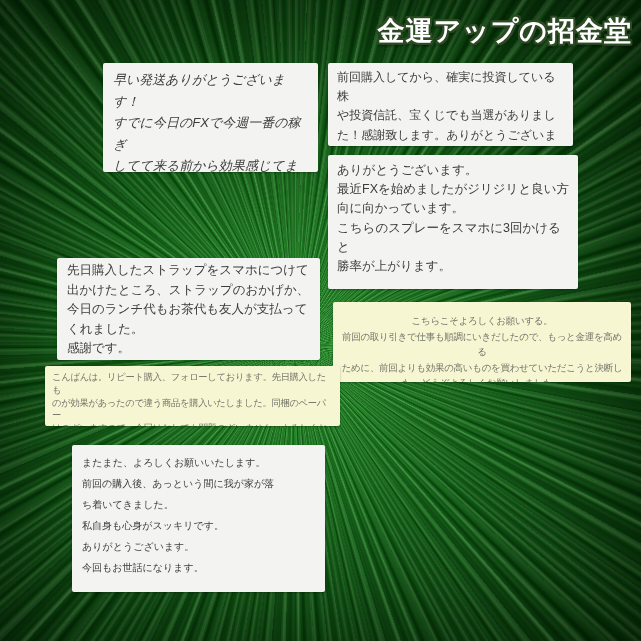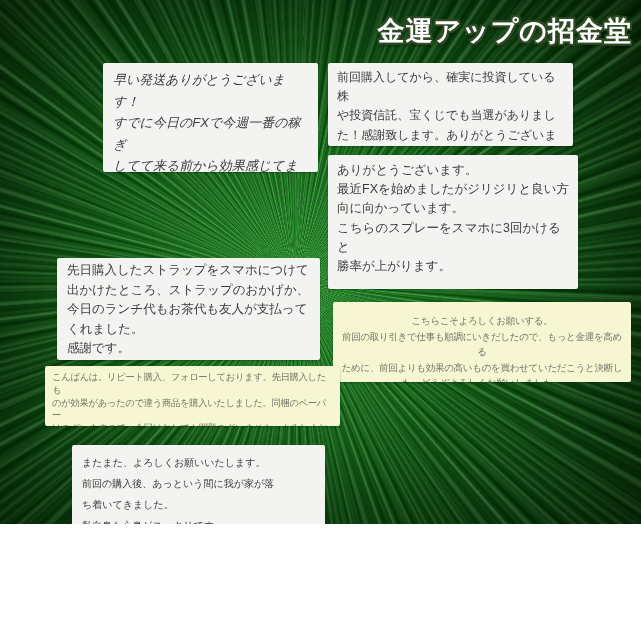--- a/index.html
+++ b/index.html
@@ -1,21 +1,21 @@
 <!DOCTYPE html>
 <html><head>
 <meta charset="utf-8">
 <style>
   html,body{margin:0;padding:0;}
   body{
     width:641px;height:641px;overflow:hidden;
     font-family:"Liberation Sans","DejaVu Sans",sans-serif;
   }
   .stage{
-    position:relative;width:641px;height:524px;overflow:hidden;
+    position:relative;width:641px;height:641px;overflow:hidden;
     background:
       repeating-conic-gradient(from 2deg at 46% 54%,
         rgba(190,255,170,0.00) 0deg, rgba(190,255,170,0.20) 0.5deg,
         rgba(0,40,0,0.20) 1.1deg, rgba(190,255,170,0.06) 1.7deg,
         rgba(0,30,0,0.22) 2.6deg, rgba(190,255,170,0.00) 3.1deg),
       repeating-conic-gradient(from 0.9deg at 46% 54%,
         rgba(255,255,255,0.10) 0deg 0.25deg, rgba(0,0,0,0.0) 0.7deg 1.3deg,
         rgba(0,0,0,0.22) 1.5deg 1.9deg, rgba(0,0,0,0.0) 2.1deg 2.7deg),
       radial-gradient(circle at 46% 54%,
         #2f9a33 0%, #1d7d22 20%, #11601six 40%, #0f5c14 45%,

